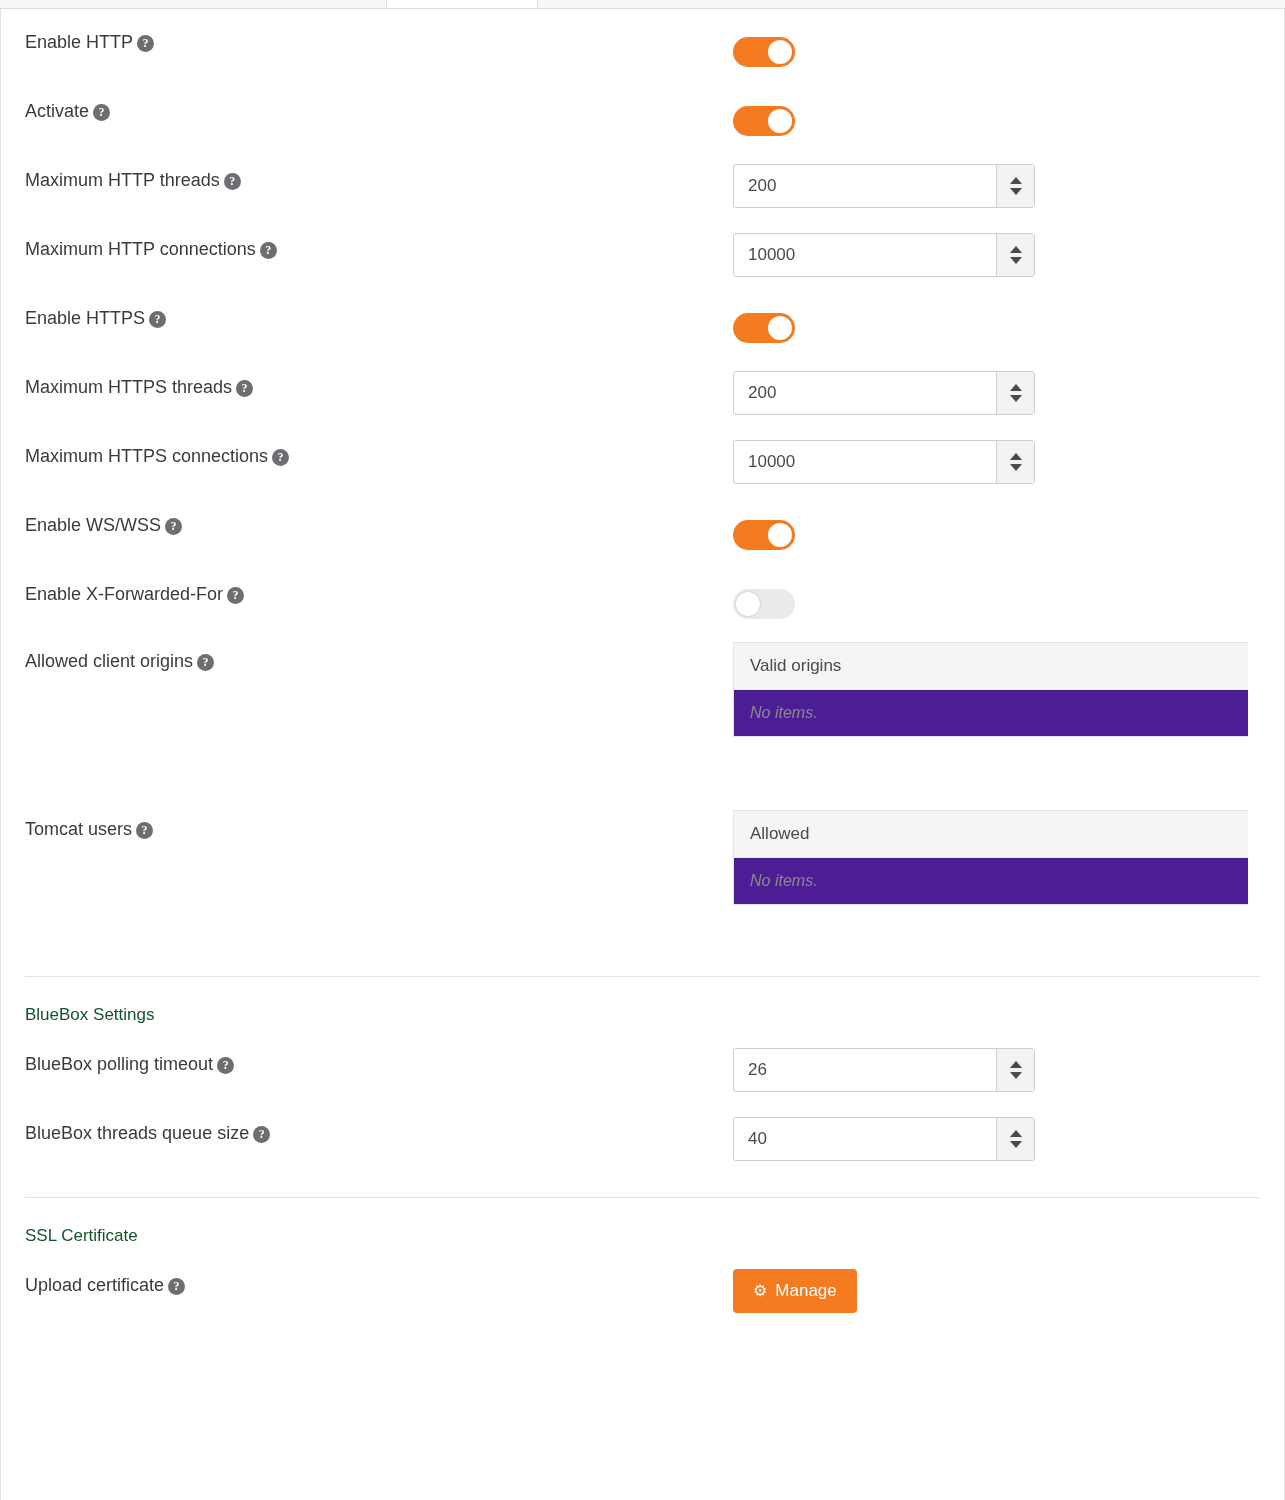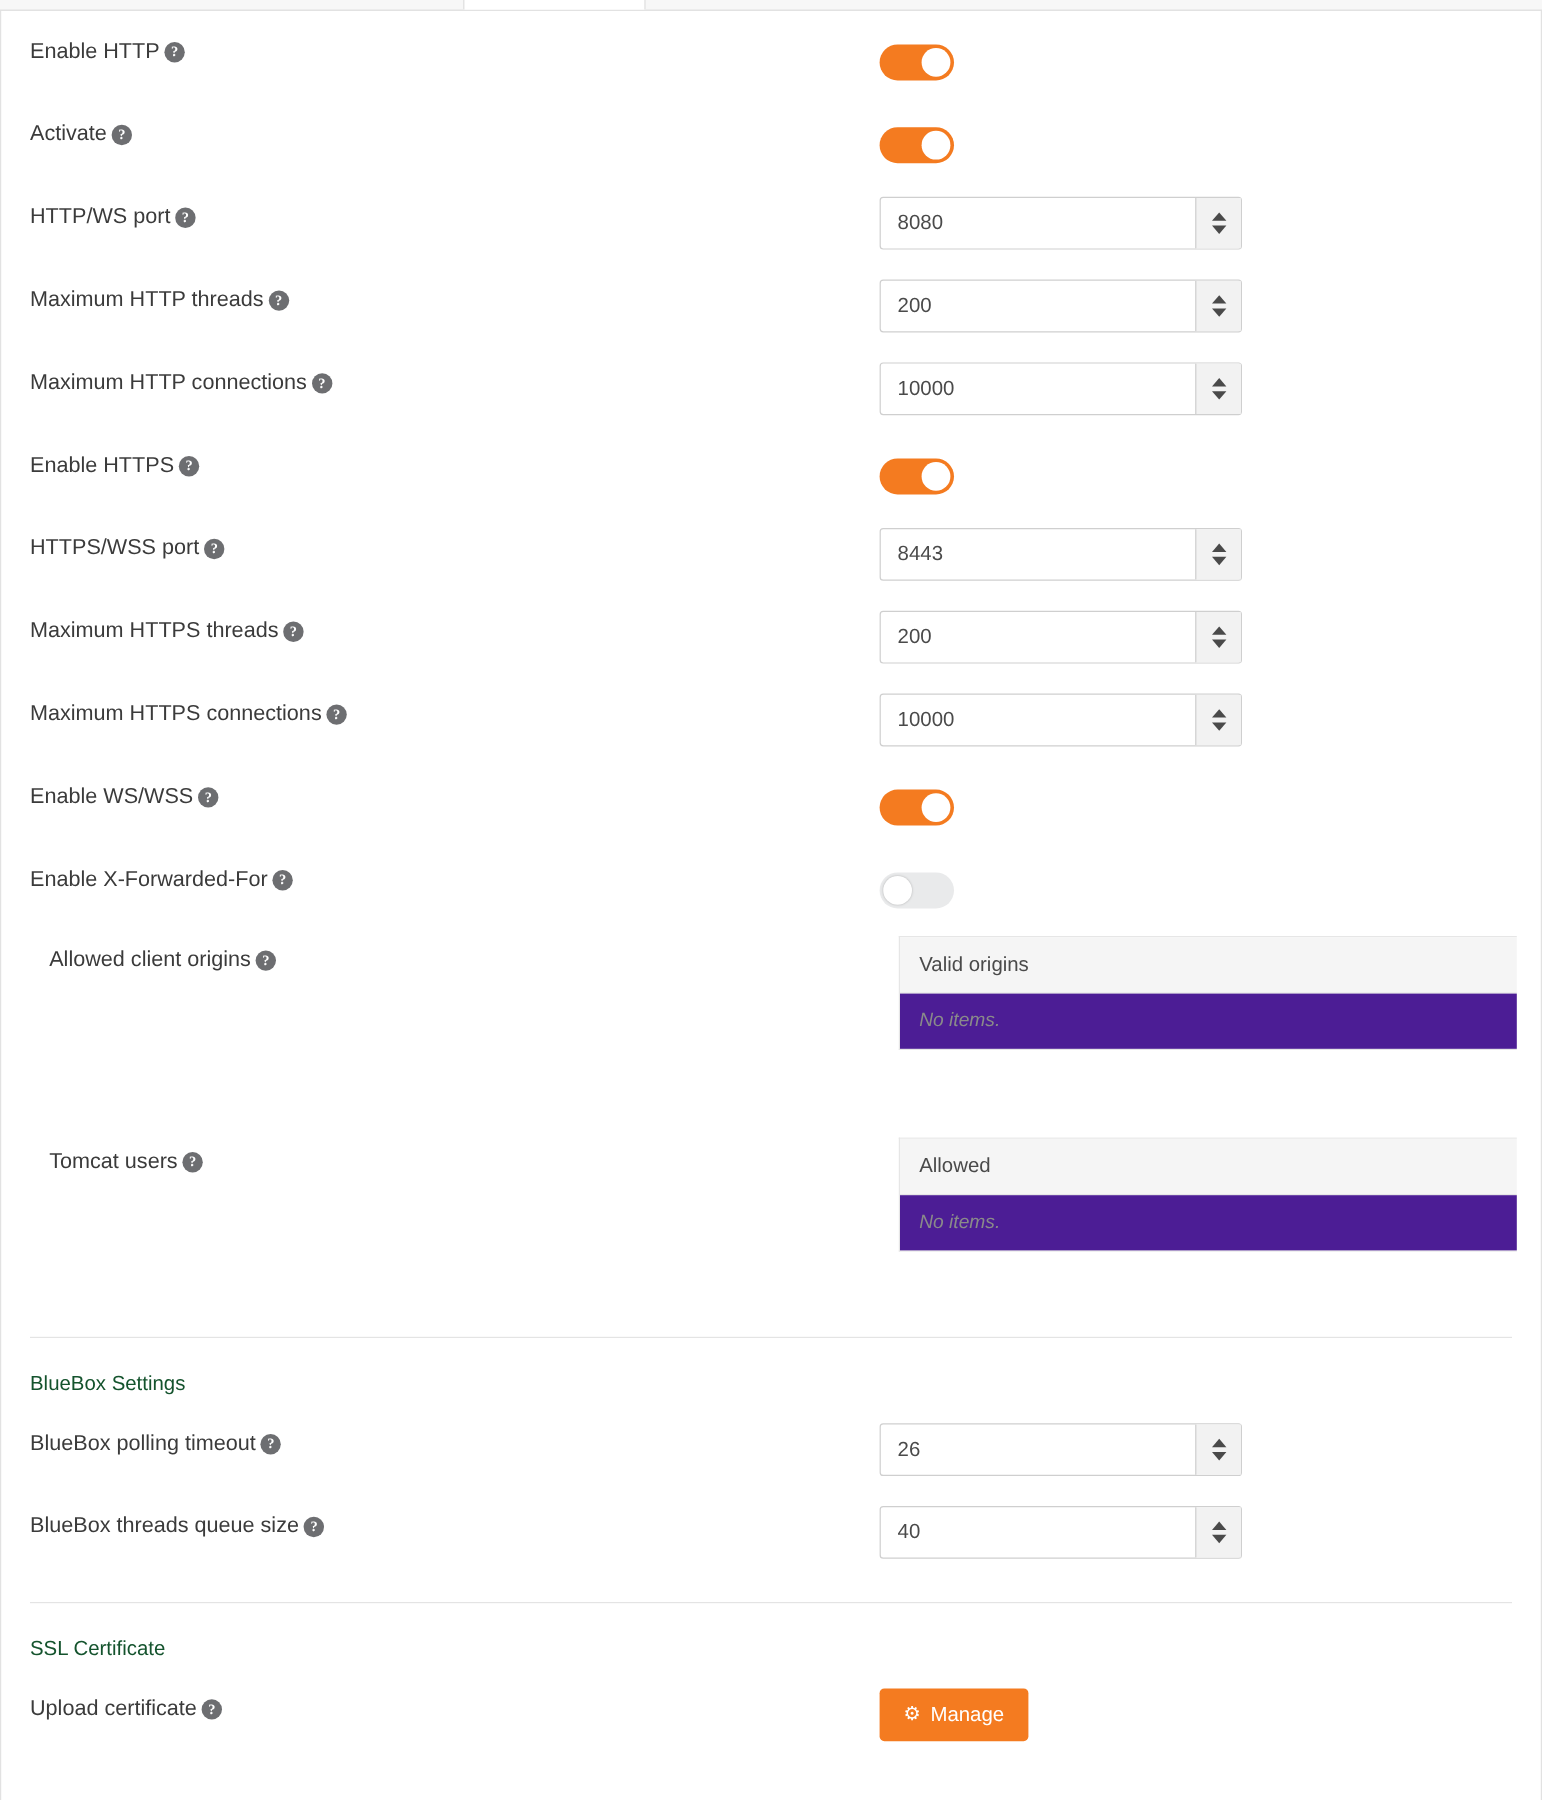--- a/index.html
+++ b/index.html
@@ -162,21 +162,21 @@
     border-bottom: 7px solid #4a4a4a;
   }
   .arrow-down {
     width: 0; height: 0;
     border-left: 6px solid transparent;
     border-right: 6px solid transparent;
     border-top: 7px solid #4a4a4a;
   }
 
   
-  .row.table-row { min-height: 168px; margin-left: 16px; }
+  .row.table-row { min-height: 168px; }
   .row.table-row .label { padding-top: 20px; }
   .table-wrap {
     width: 515px;
     margin-top: 0;
     border: 1px solid #e6e6e6;
     border-right: none;
     box-sizing: border-box;
   }
   .table-head {
     background: #f5f5f5;
@@ -242,36 +242,20 @@
       </div>
     </div>
 
     <div class="row">
       <div class="label"><span>Activate</span><span class="help">?</span></div>
       <div class="field">
         <div class="toggle"><div class="knob"></div></div>
       </div>
     </div>
 
-    <div class="row">
-      <div class="label"><span>HTTP/WS port</span><span class="help">?</span></div>
-      <div class="field">
-        <div class="spinner">
-          <input type="text" value="8080" style="">
-          <div class="buttons">
-            <div class="up">
-                <span class="arrow-up"></span>
-              </div>
-            <div class="down">
-                <span class="arrow-down"></span>
-              </div>
-          </div>
-        </div>
-      </div>
-    </div>
 
     <div class="row">
       <div class="label"><span>Maximum HTTP threads</span><span class="help">?</span></div>
       <div class="field">
         <div class="spinner">
           <input type="text" value="200" style="">
           <div class="buttons">
             <div class="up">
                 <span class="arrow-up"></span>
               </div>
@@ -300,36 +284,20 @@
       </div>
     </div>
 
     <div class="row">
       <div class="label"><span>Enable HTTPS</span><span class="help">?</span></div>
       <div class="field">
         <div class="toggle"><div class="knob"></div></div>
       </div>
     </div>
 
-    <div class="row">
-      <div class="label"><span>HTTPS/WSS port</span><span class="help">?</span></div>
-      <div class="field">
-        <div class="spinner">
-          <input type="text" value="8443" style="">
-          <div class="buttons">
-            <div class="up">
-                <span class="arrow-up"></span>
-              </div>
-            <div class="down">
-                <span class="arrow-down"></span>
-              </div>
-          </div>
-        </div>
-      </div>
-    </div>
 
     <div class="row">
       <div class="label"><span>Maximum HTTPS threads</span><span class="help">?</span></div>
       <div class="field">
         <div class="spinner">
           <input type="text" value="200" style="">
           <div class="buttons">
             <div class="up">
                 <span class="arrow-up"></span>
               </div>

